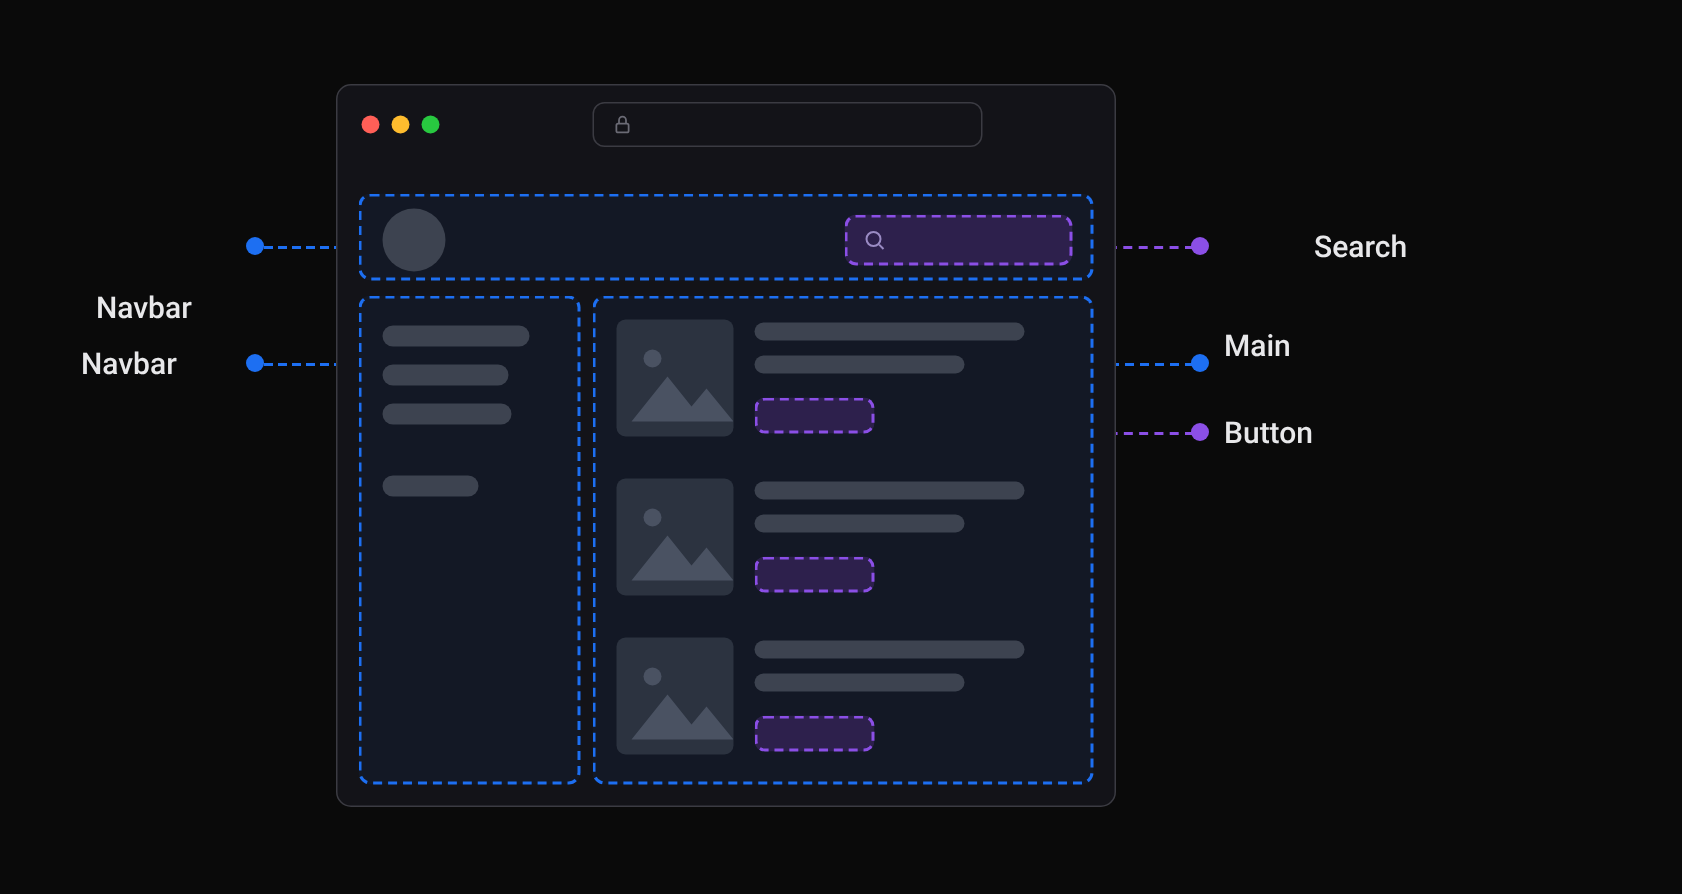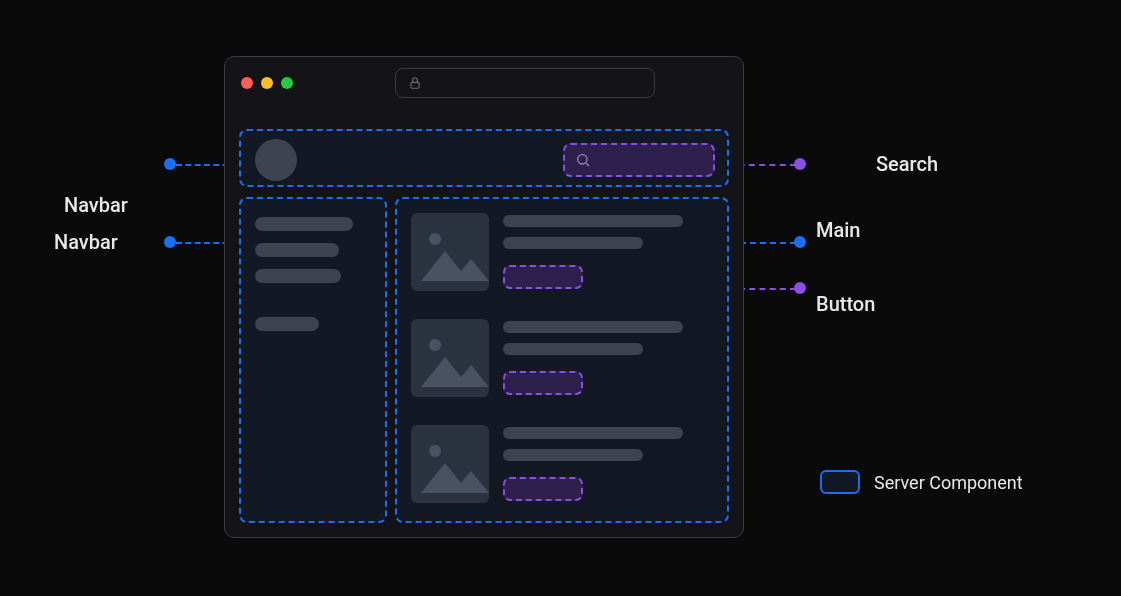--- a/index.html
+++ b/index.html
@@ -144,21 +144,21 @@
     position: absolute;
     font-size: 20px;
     font-weight: 500;
     color: #e8e8ea;
     white-space: nowrap;
   }
   .cl-navbar { left: 64px; top: 152px; margin-top: 41px; }
   .cl-sidebar { left: 54px; top: 230px; }
   .cl-search { left: 860px; top: 152px; margin-left: 16px; }
   .cl-main { left: 816px; top: 218px; }
-  .cl-button { left: 816px; top: 292px; }
+  .cl-button { left: 816px; top: 276px; }
 
   
   .connector {
     position: absolute;
     border-top: 2px dashed;
   }
   .dot {
     position: absolute;
     width: 12px; height: 12px;
     border-radius: 50%;
@@ -291,17 +291,13 @@
       </div>
       <div class="line l1"></div>
       <div class="line l2"></div>
       <div class="btn"></div>
     </div>
 
   </div>
 </div>
 
 <div class="legend">
-  <div class="legend-row">
-    <span class="swatch server"></span>
-    <span>Server Component</span>
-  </div>
 </div>
 
 </body></html>

